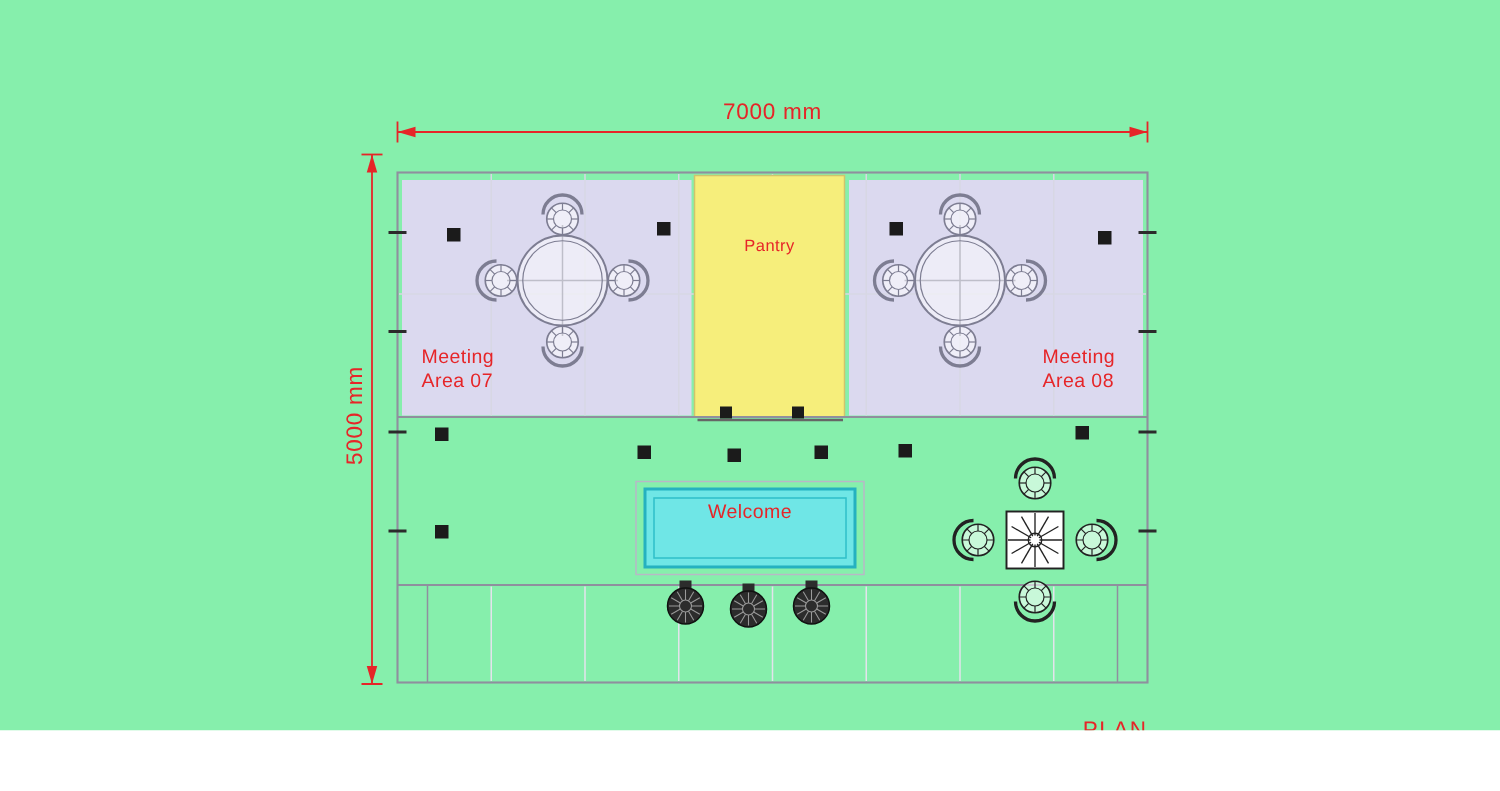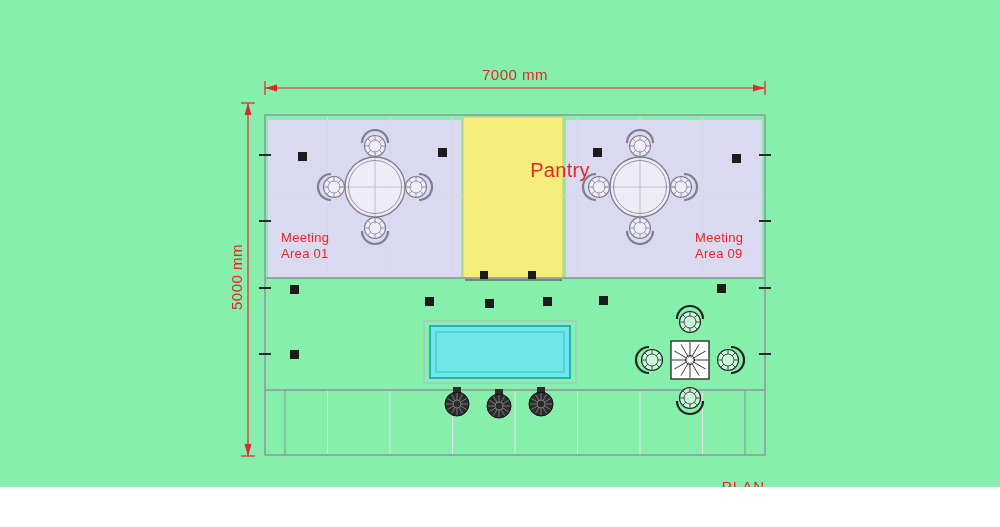--- a/index.html
+++ b/index.html
@@ -19,21 +19,21 @@
     font-family:"Liberation Sans", sans-serif;
   }
   svg{position:absolute;left:0;top:0;}
   .lbl{
     position:absolute;color:var(--accent);
     font-family:"Liberation Sans", sans-serif;
     font-size:13px;line-height:1.2;letter-spacing:.3px;
   }
   .lbl.center{text-align:center;}
   .dim-label{font-size:15px;letter-spacing:.5px;}
-  .pantry-label{font-size:20px;padding-left:47px;}
+  .pantry-label{font-size:11px;}
   .plan-label{font-size:15px;letter-spacing:1px;text-align:right;}
   .rot{transform:rotate(-90deg);}
 </style>
 </head>
 <body>
 
 <div class="canvas">
 
   <svg width="1000" height="527" viewBox="0 0 1000 527">
     <defs>
@@ -213,28 +213,29 @@
       <polygon points="248,456 244.5,444 251.5,444" stroke="none"></polygon>
     </g>
   </svg>
 
   <div class="lbl dim-label center" style="left:440px;top:66px;width:150px;">7000 mm</div>
 
   <div class="lbl dim-label center rot" style="left:187px;top:268px;width:100px;">5000 mm</div>
 
   <div class="lbl" style="left:281px;top:230px;">
     <div>Meeting</div>
-    <div>Area 01</div>
+    <div>Area 07</div>
   </div>
 
   <div class="lbl" style="left:695px;top:230px;">
     <div>Meeting</div>
-    <div>Area 09</div>
+    <div>Area 08</div>
   </div>
 
   <div class="lbl pantry-label center" style="left:463px;top:158px;width:100px;">Pantry</div>
 
   <div class="lbl center" style="left:430px;top:333px;width:140px;">
+    <div>Welcome</div>
   </div>
 
   <div class="lbl plan-label" style="left:640px;top:478px;width:125px;">PLAN</div>
 
 </div>
 
 </body></html>

